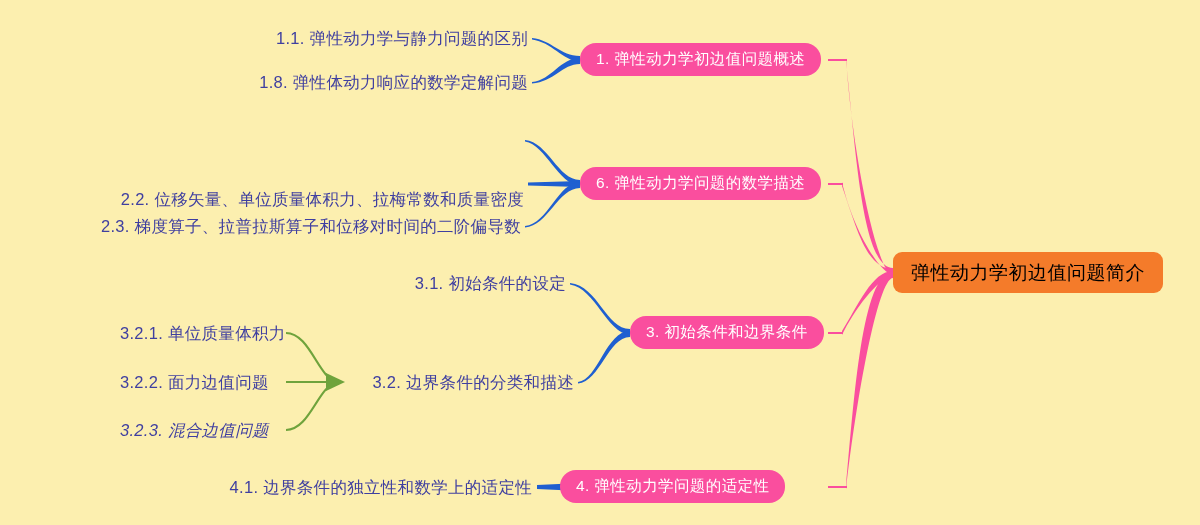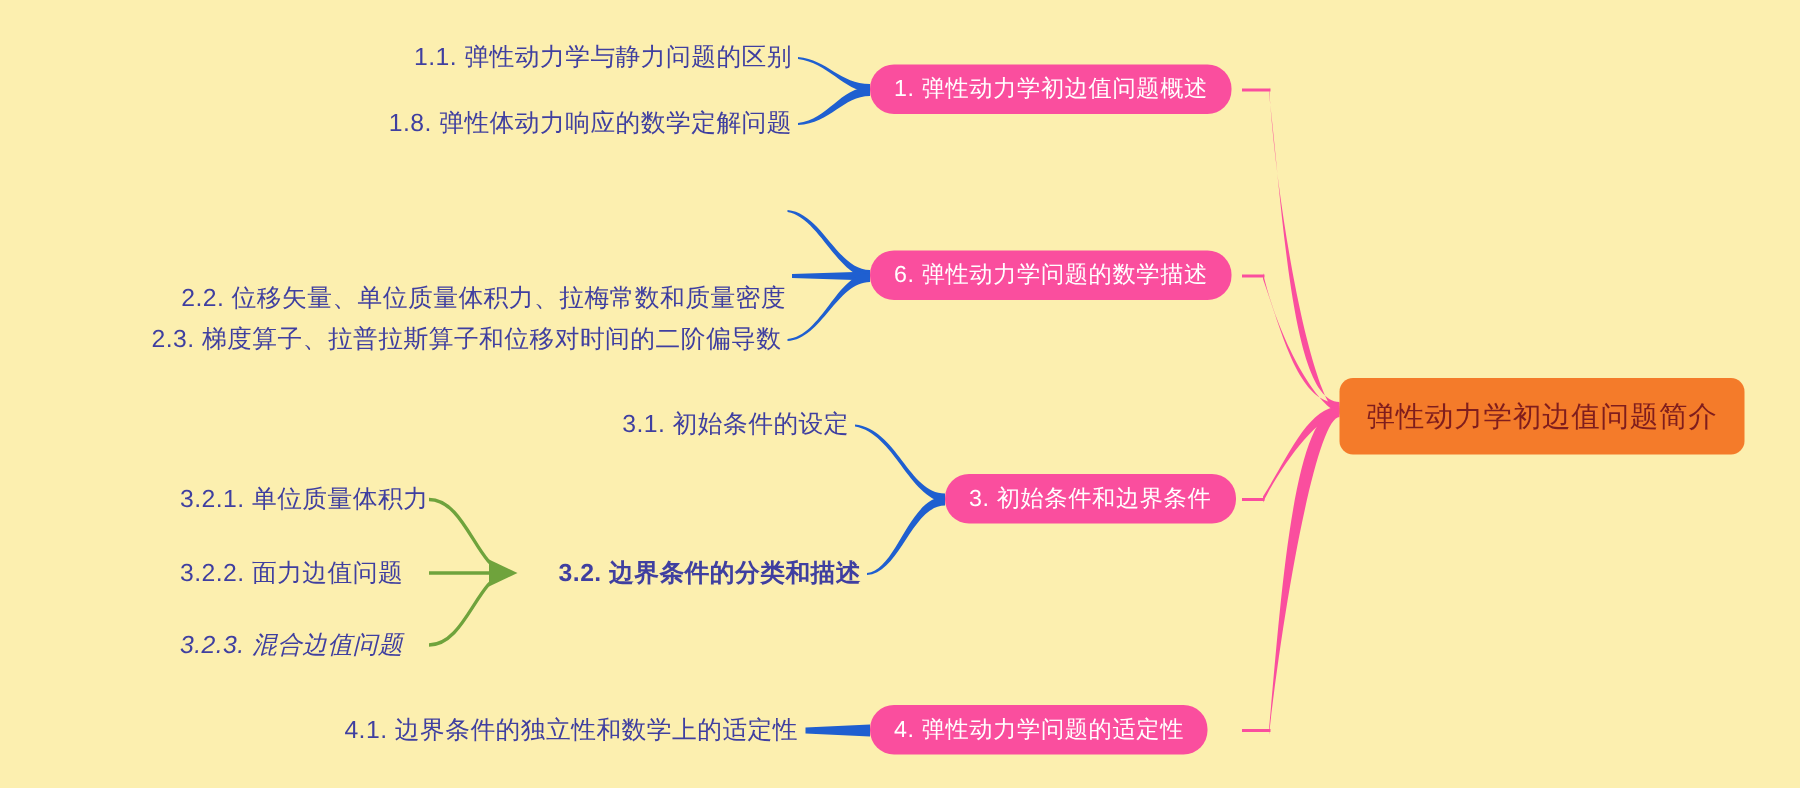--- a/index.html
+++ b/index.html
@@ -25,26 +25,26 @@
     position: absolute;
     box-sizing: border-box;
     display: flex;
     align-items: center;
     justify-content: center;
     white-space: nowrap;
   }
   
   .root-node {
     background: #f47b2a;
-    color: #7f1d1d;
+    color: #000000;
     border-radius: 9px;
     font-size: 19px;
     letter-spacing: 0.5px;
     padding: 0 18px;
-    height: 51px;
+    height: 41px;
   }
   
   .branch-node {
     background: #fa4e9e;
     color: #ffffff;
     border-radius: 16px;
     font-size: 15.5px;
     letter-spacing: 0.4px;
     height: 33px;
     padding: 0 16px;
@@ -125,36 +125,36 @@
   </div>
 
   <div class="node branch-node" style="left:580px; top:167px;">
     <span>6. 弹性动力学问题的数学描述</span>
   </div>
 
   <div class="node branch-node" style="left:630px; top:316px;">
     <span>3. 初始条件和边界条件</span>
   </div>
 
-  <div class="node branch-node" style="left:580px; top:470px;justify-content:flex-end;">
+  <div class="node branch-node" style="left:560px; top:470px;justify-content:flex-end;">
     <span>4. 弹性动力学问题的适定性</span>
   </div>
 
   <div class="leaf-label align-right" style="right:672px; top:30px;">1.1. 弹性动力学与静力问题的区别</div>
 
   <div class="leaf-label align-right" style="right:672px; top:74px;">1.8. 弹性体动力响应的数学定解问题</div>
 
 
   <div class="leaf-label align-right" style="right:676px; top:176px;margin-top:15px;">2.2. 位移矢量、单位质量体积力、拉梅常数和质量密度</div>
 
   <div class="leaf-label align-right" style="right:679px; top:218px;">2.3. 梯度算子、拉普拉斯算子和位移对时间的二阶偏导数</div>
 
   <div class="leaf-label align-right" style="right:634px; top:275px;">3.1. 初始条件的设定</div>
 
-  <div class="leaf-label align-right" style="right:626px; top:374px;font-weight:bold;">3.2. 边界条件的分类和描述</div>
+  <div class="leaf-label align-right" style="right:626px; top:374px;">3.2. 边界条件的分类和描述</div>
 
   <div class="leaf-label" style="left:120px; top:325px;">3.2.1. 单位质量体积力</div>
 
   <div class="leaf-label" style="left:120px; top:374px;">3.2.2. 面力边值问题</div>
 
   <div class="leaf-label" style="left:120px; top:422px;font-style:italic;">3.2.3. 混合边值问题</div>
 
   <div class="leaf-label align-right" style="right:668px; top:479px;">4.1. 边界条件的独立性和数学上的适定性</div>
 
 </div>

